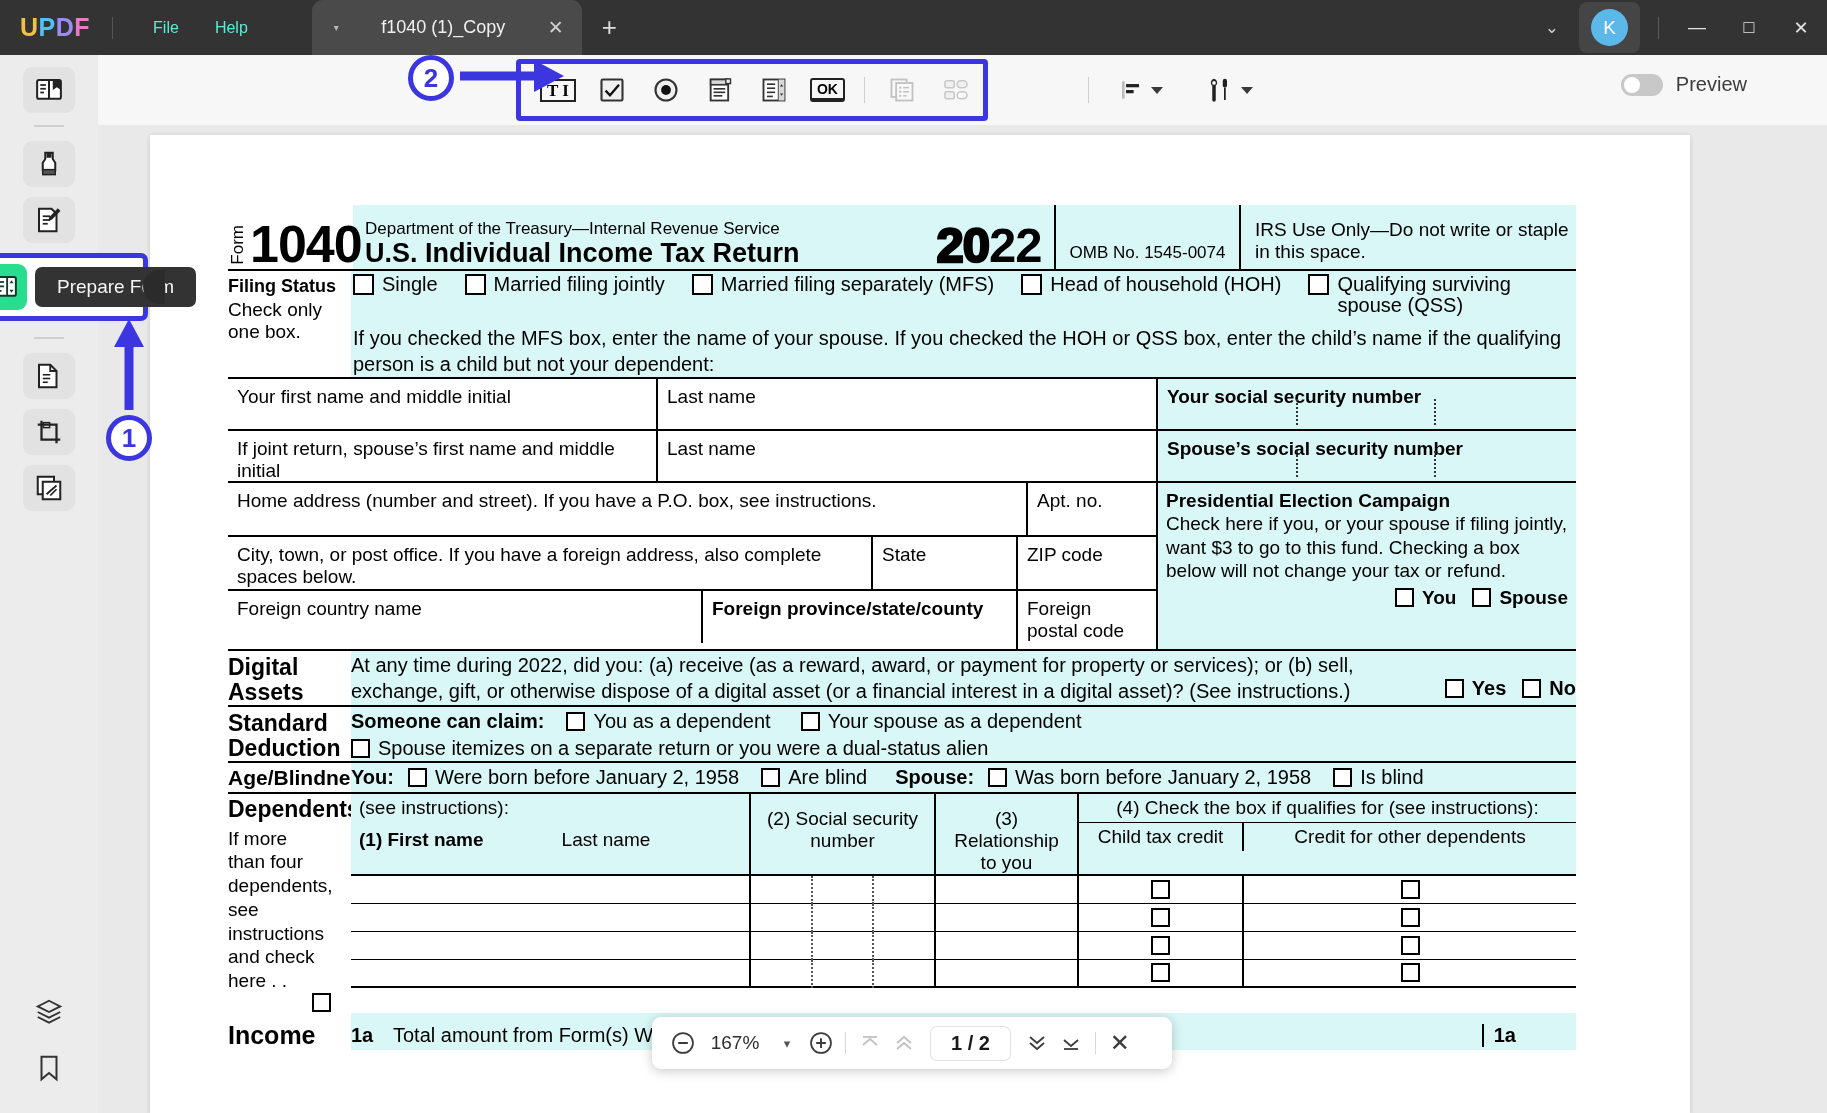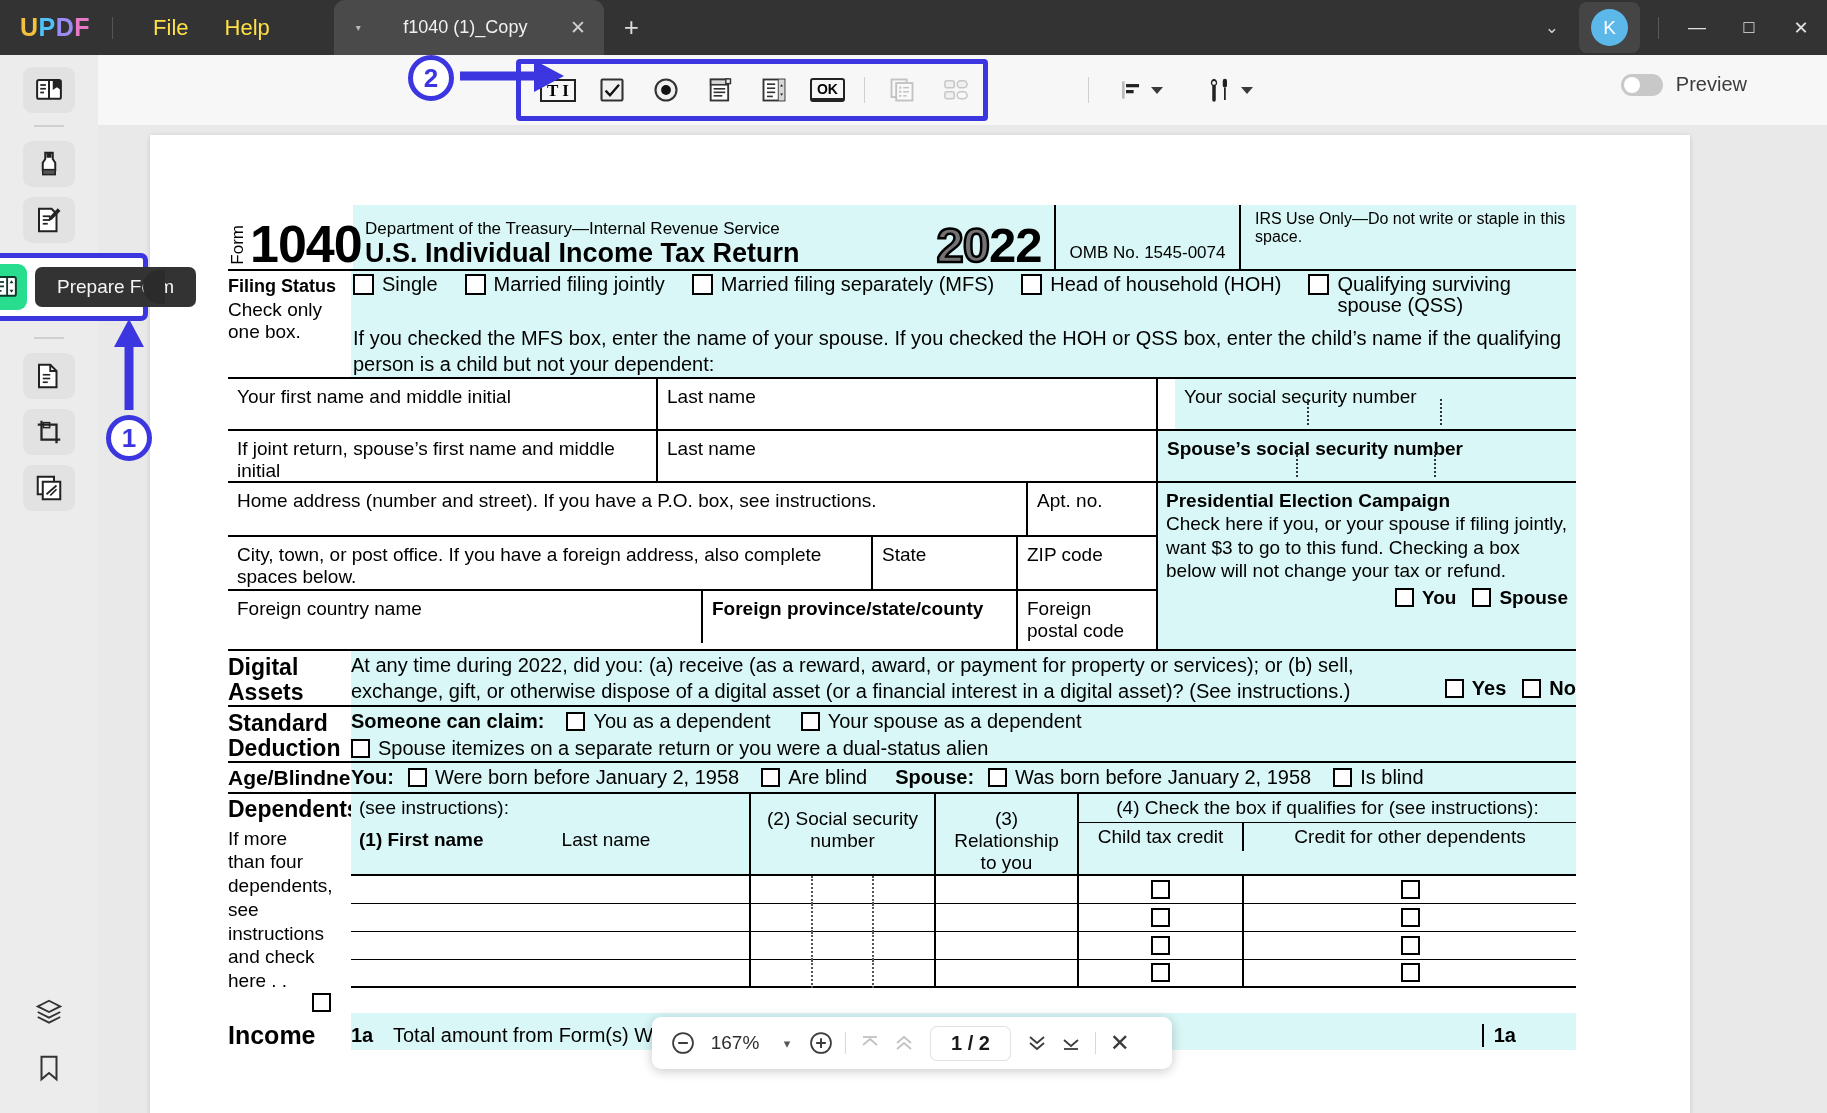--- a/index.html
+++ b/index.html
@@ -20,21 +20,21 @@
   .logo {
     margin-left: 20px; font-size: 25px; font-weight: bold; letter-spacing: 0.5px;
     display: flex;
   }
   .logo span:nth-child(1){ color: #f2c13d; }
   .logo span:nth-child(2){ color: #4fc3f7; }
   .logo span:nth-child(3){ color: #9b8cf5; }
   .logo span:nth-child(4){ color: #e879c7; }
   .tb-sep { width: 1px; height: 22px; background: #555; margin: 0 22px; }
   .menu-item {
-    color: #fde047; font-size: 22px; padding: 6px 18px; cursor: pointer;
+    color: #5eead4; font-size: 16px; padding: 6px 18px; cursor: pointer;
   }
 
   .tab {
     margin-left: 46px; width: 270px; height: 55px; background: #4a4a4a;
     border-radius: 11px 11px 0 0;
     display: flex; align-items: center; position: relative;
   }
   .tab .caret { color: #b9b9b9; font-size: 10px; margin-left: 22px; }
   .tab .tname {
     flex: 1; text-align: center; color: #f0f0f0; font-size: 18px;
@@ -176,28 +176,28 @@
   .hdr-form .big1040 {
     font-size: 52px; font-weight: bold; line-height: 0.92; letter-spacing: -1px;
   }
   .hdr-title { flex: 1; padding-left: 12px; display: flex; flex-direction: column; justify-content: flex-end; }
   .hdr-title .l1 { font-size: 17px; line-height: 1.25; }
   .hdr-title .l2 { font-size: 27px; font-weight: bold; line-height: 1.1; }
   .hdr-year {
     width: 132px; display: flex; align-items: flex-end; justify-content: center;
     font-size: 49px; font-weight: bold; letter-spacing: -1px; line-height: 0.95;
   }
-  .hdr-year .hollow { color: #737373; -webkit-text-stroke: 2.5px #000; }
+  .hdr-year .hollow { color: #000000; -webkit-text-stroke: 2.5px #000; }
   .hdr-omb {
     width: 185px; font-size: 17px; display: flex; align-items: flex-end; justify-content: center;
     padding-bottom: 6px;
   }
   .hdr-irs {
-    width: 335px; font-size: 16px; display: flex; align-items: flex-end;
-    padding-bottom: 23px; padding-left: 14px;
+    width: 335px; font-size: 19px; display: flex; align-items: flex-end;
+    padding-bottom: 6px; padding-left: 14px;
   }
 
   
   .fs-row { display: flex; }
   .fs-left { width: 123px; padding-top: 6px; }
   .fs-left .t1 { font-size: 18px; font-weight: bold; line-height: 1.1; }
   .fs-left .t2 { font-size: 19px; line-height: 1.18; margin-top: 2px; }
   .fs-right { flex: 1; padding-left: 2px; }
   .cbox {
     display: inline-block; width: 21px; height: 21px; border: 2px solid #000;
@@ -541,21 +541,21 @@
         </div>
 
         <div class="ng">
           <div class="ng-row">
             <div class="ng-c white br" style="width:430px;height:50px;">
               <span>Your first name and middle initial</span>
             </div>
             <div class="ng-c white br" style="width:500px;">
               <span>Last name</span>
             </div>
-            <div class="ng-c cyan" style="flex:1;font-weight:normal;margin-left:17px;">
+            <div class="ng-c cyan" style="flex:1;font-weight:bold;">
               <span>Your social security number</span>
               <span class="ssn-dots">
                 <i style="left:33%"></i>
                   <i style="left:66%"></i>
               </span>
             </div>
           </div>
           <div class="ng-row">
             <div class="ng-c white br" style="width:430px;height:50px;">
               <span>If joint return, spouse’s first name and middle initial</span>

